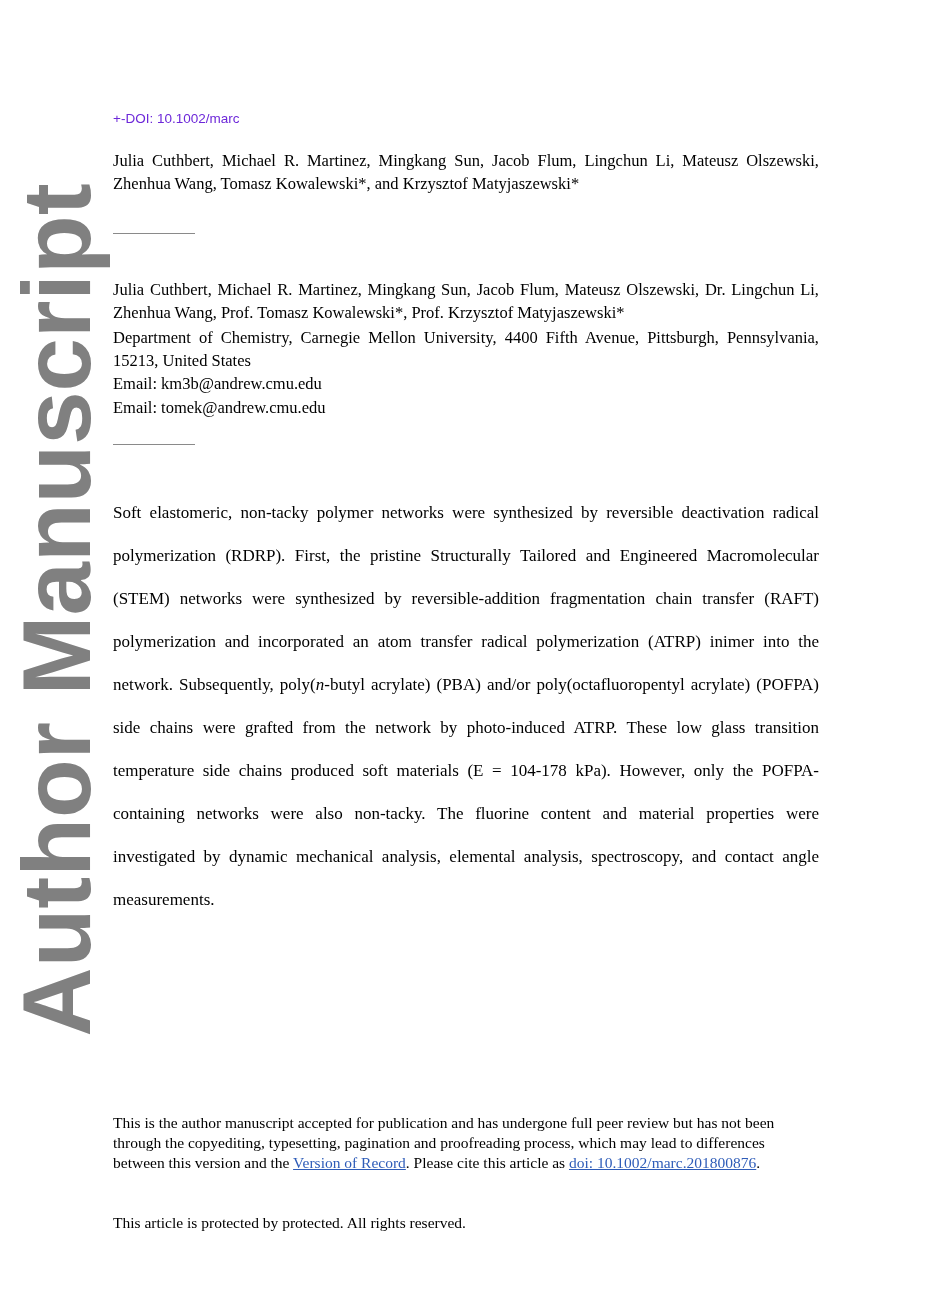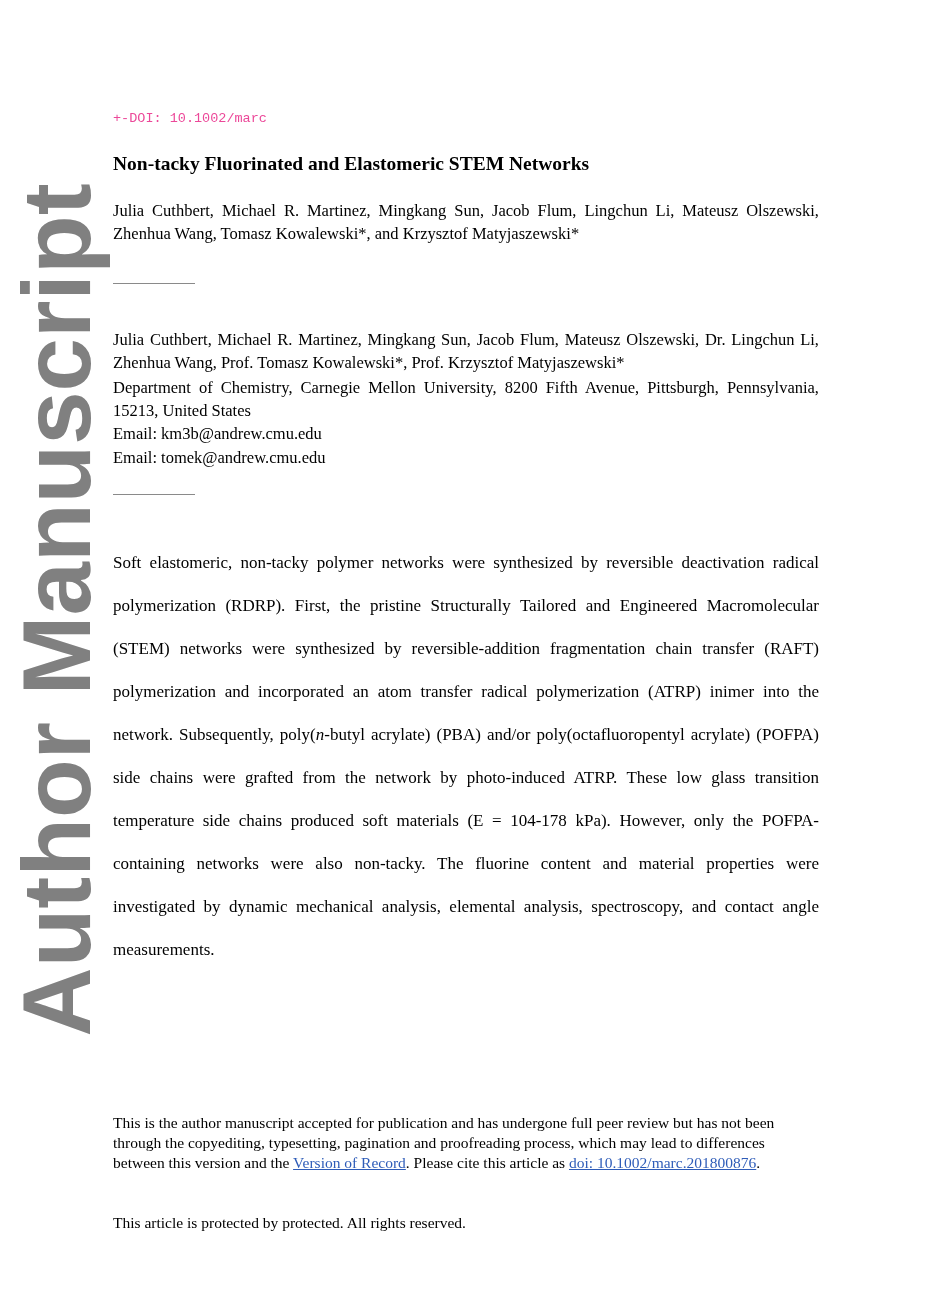--- a/index.html
+++ b/index.html
@@ -27,23 +27,23 @@
     user-select: none;
   }
   .content {
     position: absolute;
     left: 113px;
     top: 0;
     width: 706px;
   }
   .doi-header {
     margin-top: 111px;
-    font-family: Liberation Mono, monospace;
+    font-family: Liberation Sans, sans-serif;
     font-size: 13.5px;
-    color: #ec4899;
+    color: #6d28d9;
   }
   .article-type {
     margin-top: 46px;
     font-family: "Liberation Sans", sans-serif;
     font-weight: bold;
     font-size: 15.5px;
   }
   .title {
     margin: 26px 0 0 0;
     font-family: "Liberation Serif", serif;
@@ -116,29 +116,28 @@
 
 <div class="page">
 
   <div class="watermark">Author Manuscript</div>
 
   <div class="content">
 
     <div class="doi-header">+-DOI: 10.1002/marc</div>
 
 
-    <h1 class="title">Non-tacky Fluorinated and Elastomeric STEM Networks</h1>
 
     <p class="authors">Julia Cuthbert, Michael R. Martinez, Mingkang Sun, Jacob Flum, Lingchun Li, Mateusz Olszewski, Zhenhua Wang, Tomasz Kowalewski*, and Krzysztof Matyjaszewski*</p>
 
     <div class="rule"></div>
 
     <p class="authors-2">Julia Cuthbert, Michael R. Martinez, Mingkang Sun, Jacob Flum, Mateusz Olszewski, Dr. Lingchun Li, Zhenhua Wang, Prof. Tomasz Kowalewski*, Prof. Krzysztof Matyjaszewski*</p>
 
-    <p class="affiliation">Department of Chemistry, Carnegie Mellon University, 8200 Fifth Avenue, Pittsburgh, Pennsylvania, 15213, United States</p>
+    <p class="affiliation">Department of Chemistry, Carnegie Mellon University, 4400 Fifth Avenue, Pittsburgh, Pennsylvania, 15213, United States</p>
 
     <p class="email">Email: km3b@andrew.cmu.edu</p>
 
     <p class="email">Email: tomek@andrew.cmu.edu</p>
 
     <div class="rule rule-2"></div>
 
     <p class="abstract"><span>Soft elastomeric, non-tacky polymer networks were synthesized by reversible deactivation radical polymerization (RDRP). First, the pristine Structurally Tailored and Engineered Macromolecular (STEM) networks were synthesized by reversible-addition fragmentation chain transfer (RAFT) polymerization and incorporated an atom transfer radical polymerization (ATRP) inimer into the network. Subsequently, poly(</span><i>n</i><span>-butyl acrylate) (PBA) and/or poly(octafluoropentyl acrylate) (POFPA) side chains were grafted from the network by photo-induced ATRP. These low glass transition temperature side chains produced soft materials (E = 104-178 kPa). However, only the POFPA-containing networks were also non-tacky. The fluorine content and material properties were investigated by dynamic mechanical analysis, elemental analysis, spectroscopy, and contact angle measurements.</span></p>
 
   </div>

